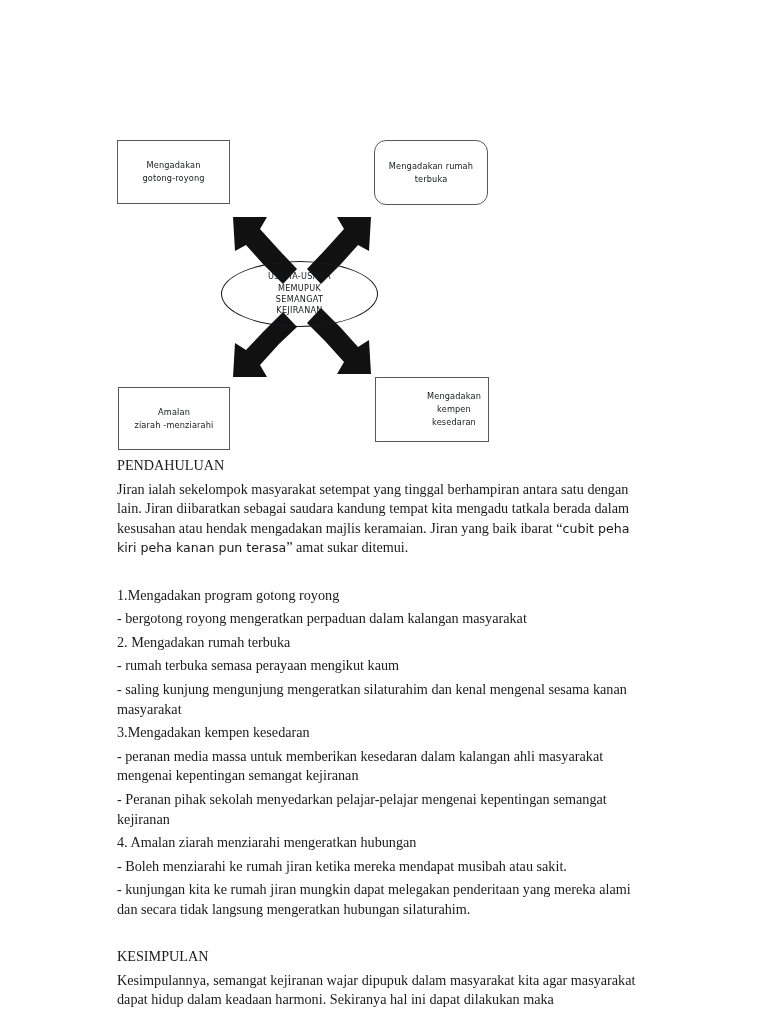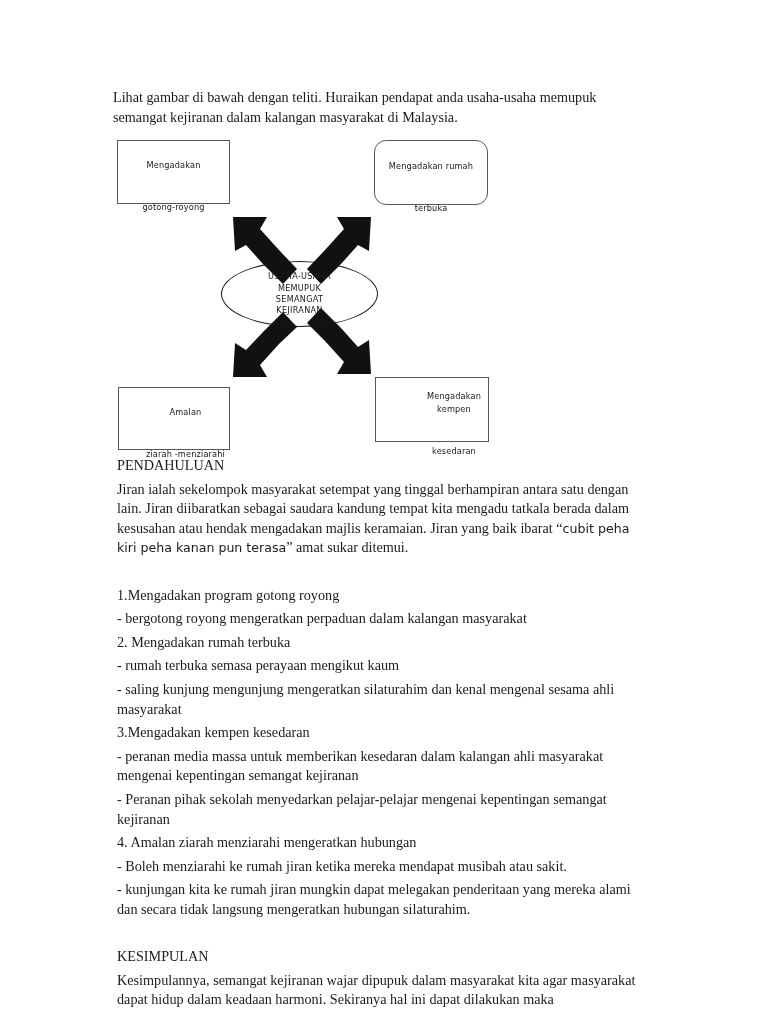--- a/index.html
+++ b/index.html
@@ -53,25 +53,25 @@
     align-items: center;
     justify-content: center;
     text-align: center;
     font-family: "DejaVu Sans", "Liberation Sans", sans-serif;
     font-size: 8.2px;
     line-height: 13px;
     color: #15181c;
     letter-spacing: 0.15px;
     padding: 2px 4px;
   }
-  .dbox span { display: block; margin-top: 29px; }
+  .dbox span { display: block; }
 
   .box-tl { left: 4px;   top: 3px;   width: 113px; height: 64px; }
   .box-tr { left: 261px; top: 3px;   width: 114px; height: 65px; border-radius: 12px; }
-  .box-bl { left: 5px;   top: 250px; width: 112px; height: 63px; justify-content: flex-end; }
+  .box-bl { left: 5px;   top: 250px; width: 112px; height: 63px; }
   .box-br { left: 262px; top: 240px; width: 114px; height: 65px; padding-left: 48px; }
 
   .ellipse {
     position: absolute;
     left: 108px;
     top: 124px;
     width: 157px;
     height: 66px;
     box-sizing: border-box;
     border: 1.3px solid #15181c;
@@ -110,21 +110,20 @@
   .alt-font {
     font-family: "DejaVu Sans", "Liberation Sans", sans-serif;
     font-size: 12.6px;
   }
 </style>
 </head>
 <body>
 
 <div class="page">
 
-  <div class="intro">Lihat gambar di bawah dengan teliti. Huraikan pendapat anda usaha-usaha memupuk semangat kejiranan dalam kalangan masyarakat di Malaysia.</div>
 
   <div class="diagram">
 
     <svg class="arrow-layer" viewBox="0 0 378 317">
 
       <g>
         <polygon fill="#111111" points="120,80 154,80 147,92 166,113 184,132 170,147 150,127 133,108 122,114"></polygon>
       </g>
 
       <g>
@@ -180,21 +179,21 @@
 
     <p>PENDAHULUAN</p>
     <p><span>Jiran ialah sekelompok masyarakat setempat yang tinggal berhampiran antara satu dengan lain. Jiran diibaratkan sebagai saudara kandung tempat kita mengadu tatkala berada dalam kesusahan atau hendak mengadakan majlis keramaian. Jiran yang baik ibarat “</span><span class="alt-font">cubit peha kiri peha kanan pun terasa</span><span>” amat sukar ditemui.</span></p>
 
     <div class="blank-line"></div>
 
     <p>1.Mengadakan program gotong royong</p>
     <p>- bergotong royong mengeratkan perpaduan dalam kalangan masyarakat</p>
     <p>2. Mengadakan rumah terbuka</p>
     <p>- rumah terbuka semasa perayaan mengikut kaum</p>
-    <p>- saling kunjung mengunjung mengeratkan silaturahim dan kenal mengenal sesama ahli masyarakat</p>
+    <p>- saling kunjung mengunjung mengeratkan silaturahim dan kenal mengenal sesama kanan masyarakat</p>
     <p>3.Mengadakan kempen kesedaran</p>
     <p>- peranan media massa untuk memberikan kesedaran dalam kalangan ahli masyarakat mengenai kepentingan semangat kejiranan</p>
     <p>- Peranan pihak sekolah menyedarkan pelajar-pelajar mengenai kepentingan semangat kejiranan</p>
     <p>4. Amalan ziarah menziarahi mengeratkan hubungan</p>
     <p>- Boleh menziarahi ke rumah jiran ketika mereka mendapat musibah atau sakit.</p>
     <p>- kunjungan kita ke rumah jiran mungkin dapat melegakan penderitaan yang mereka alami dan secara tidak langsung mengeratkan hubungan silaturahim.</p>
 
     <div class="blank-line"></div>
 
     <p>KESIMPULAN</p>

